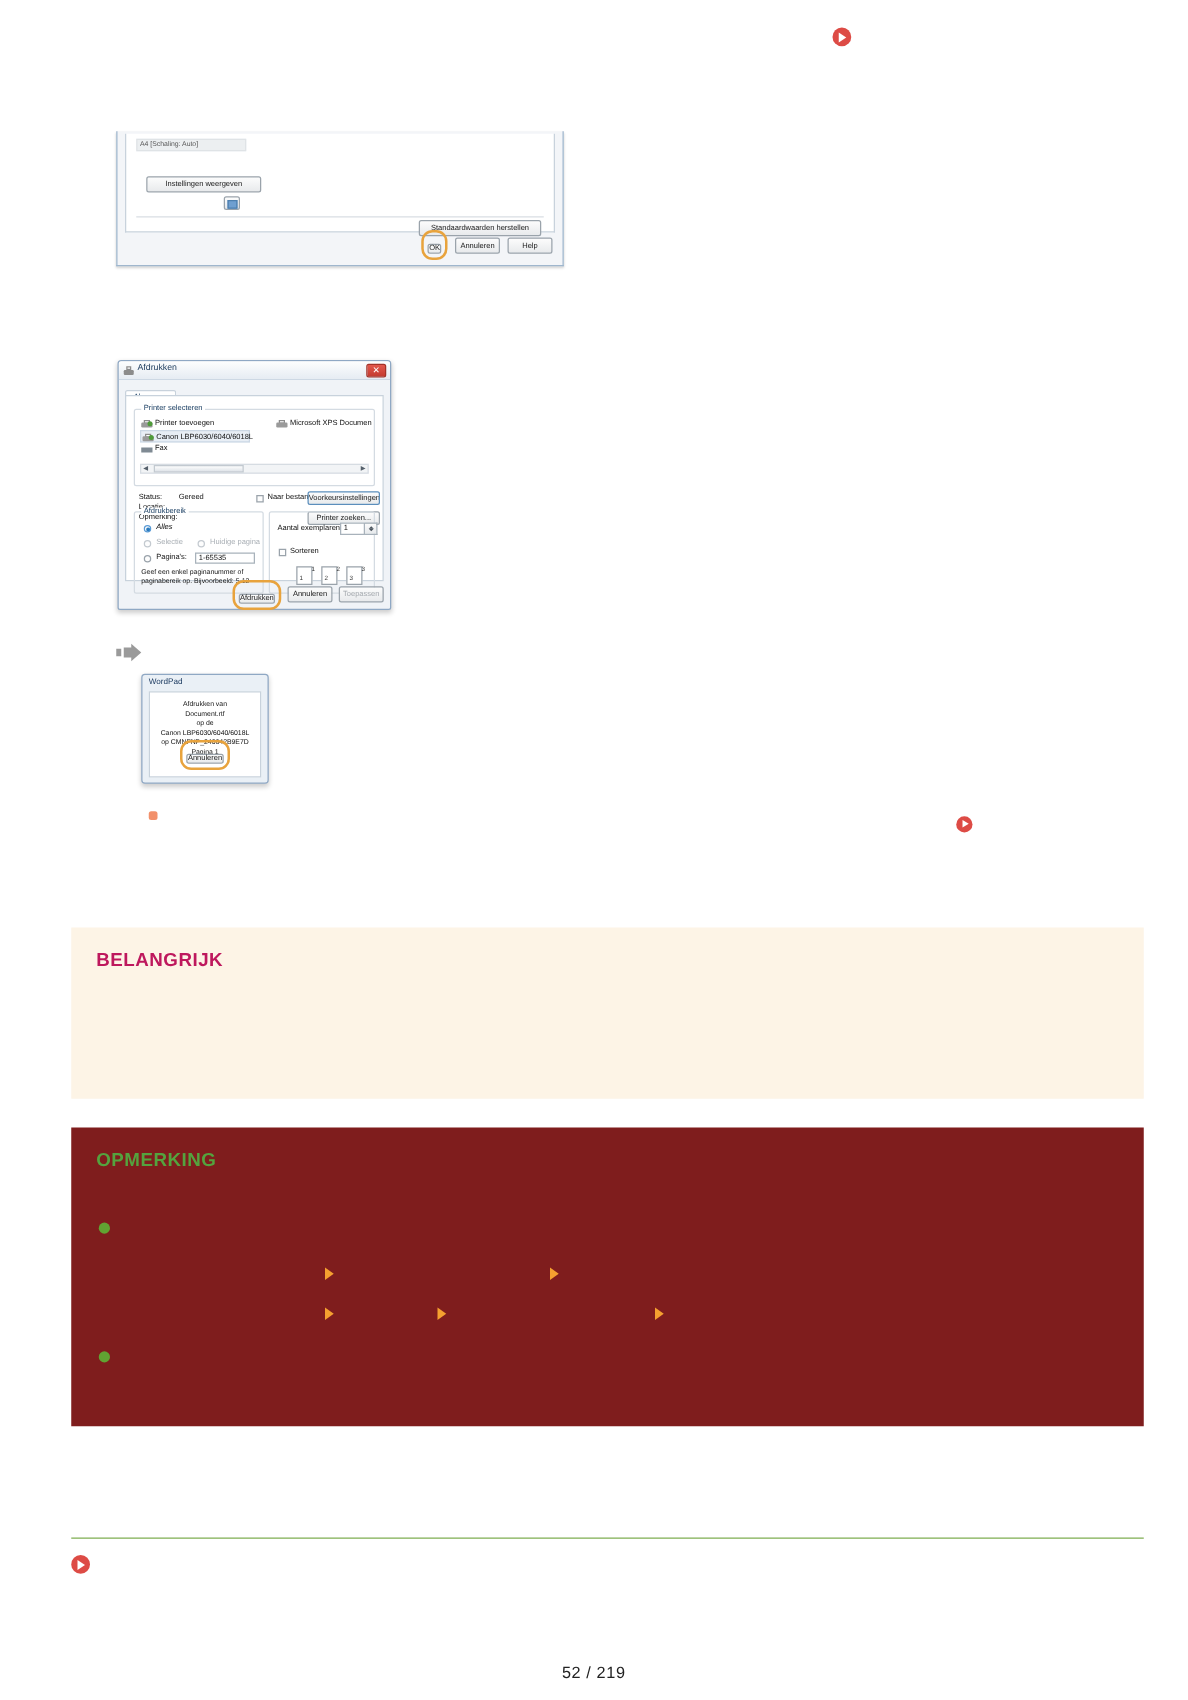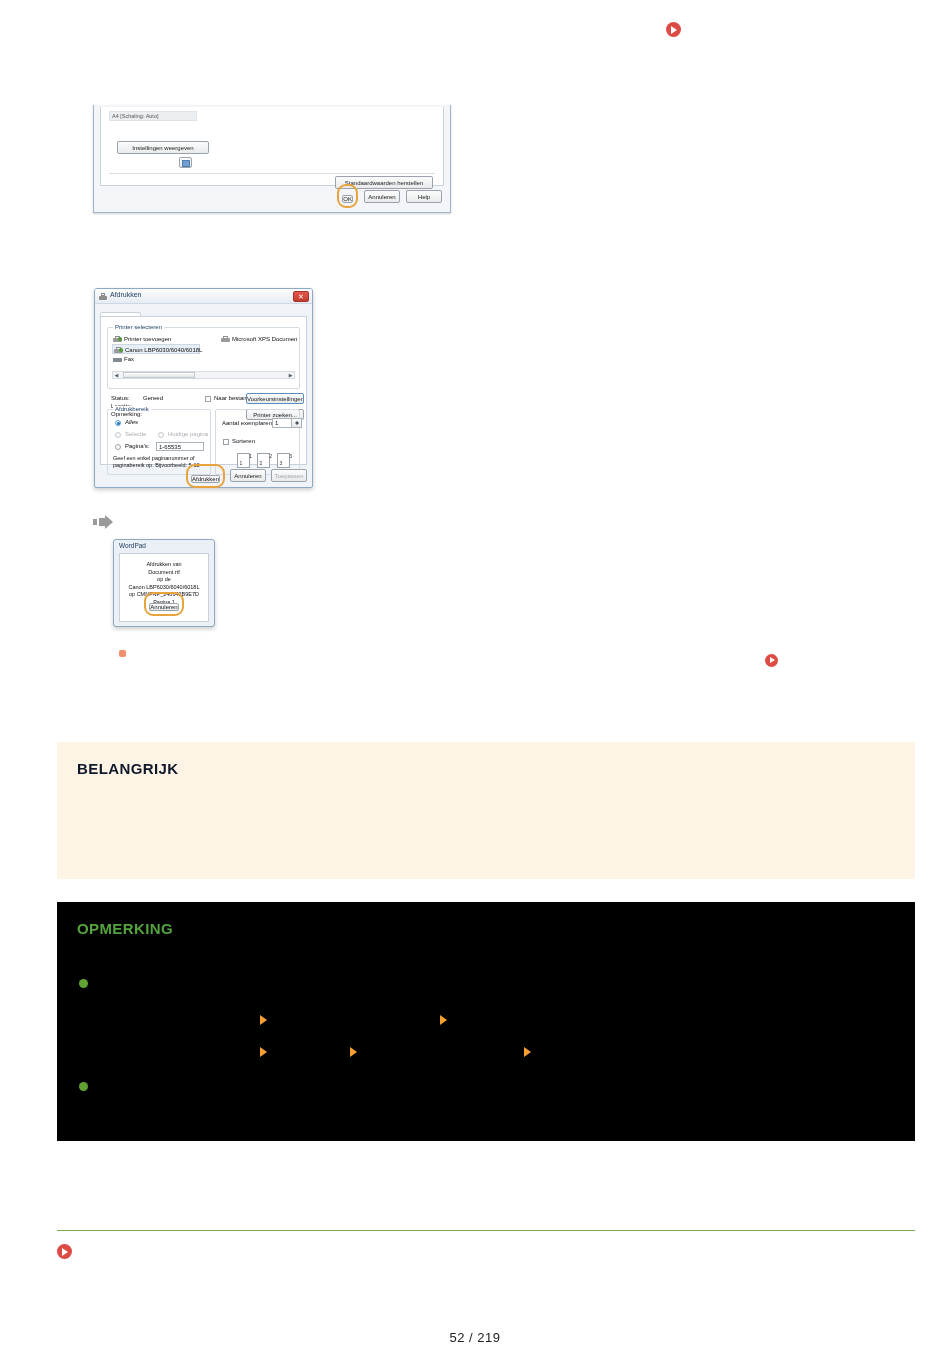--- a/index.html
+++ b/index.html
@@ -360,30 +360,30 @@
   .callout {
     position: absolute;
     left: 57px; width: 858px;
   }
   #box-belangrijk {
     top: 742px; height: 137px;
     background: #fdf4e6;
   }
   #box-opmerking {
     top: 902px; height: 239px;
-    background: #000000;
+    background: #7f1d1d;
   }
   .callout-title {
     position: absolute;
     left: 20px; top: 18px;
     font-size: 15px;
     font-weight: bold;
     letter-spacing: .4px;
   }
-  #box-belangrijk .callout-title { color: #0f172a; }
+  #box-belangrijk .callout-title { color: #be185d; }
   #box-opmerking .callout-title { color: #54a33e; }
   .callout-body { position: absolute; left: 0; top: 52px; right: 0; bottom: 0; }
   .co-bullet { position: absolute; }
   .co-tri { position: absolute; }
   .co-text {
     position: absolute;
     font-size: 11px;
     color: #333;
     white-space: nowrap;
   }

